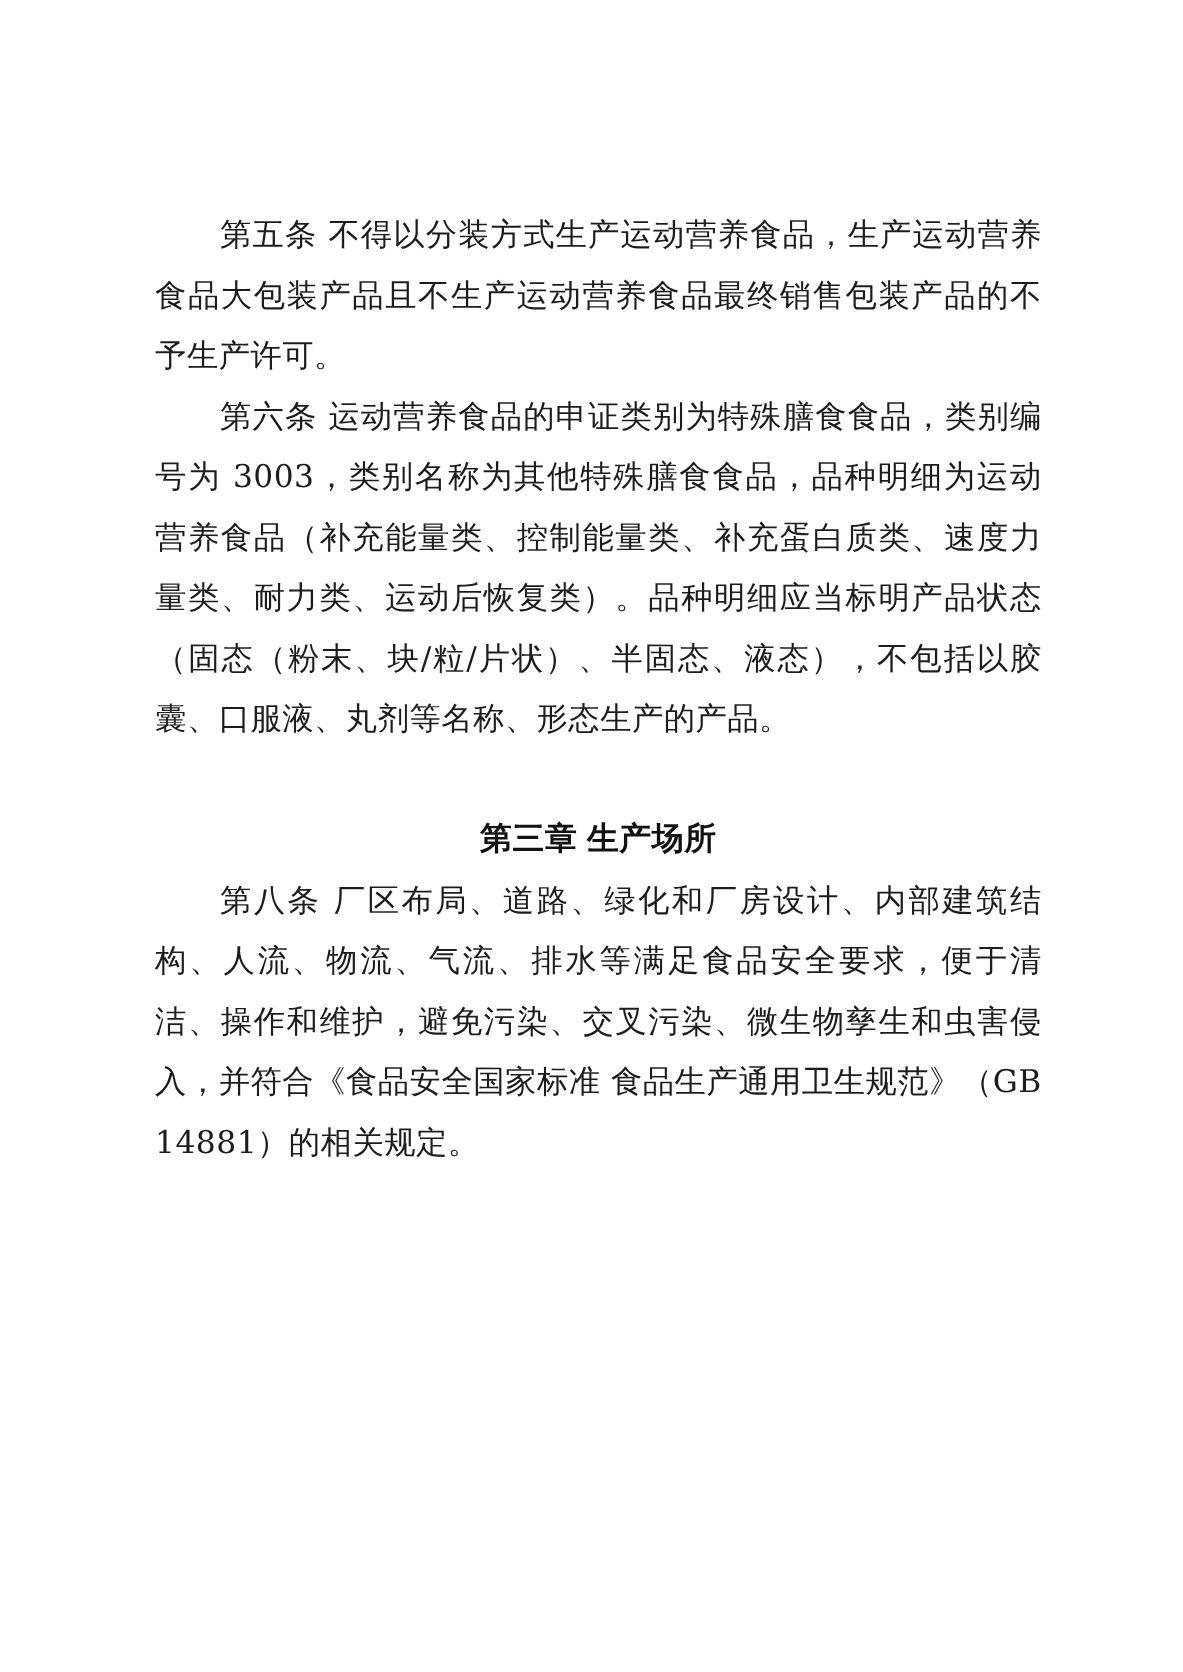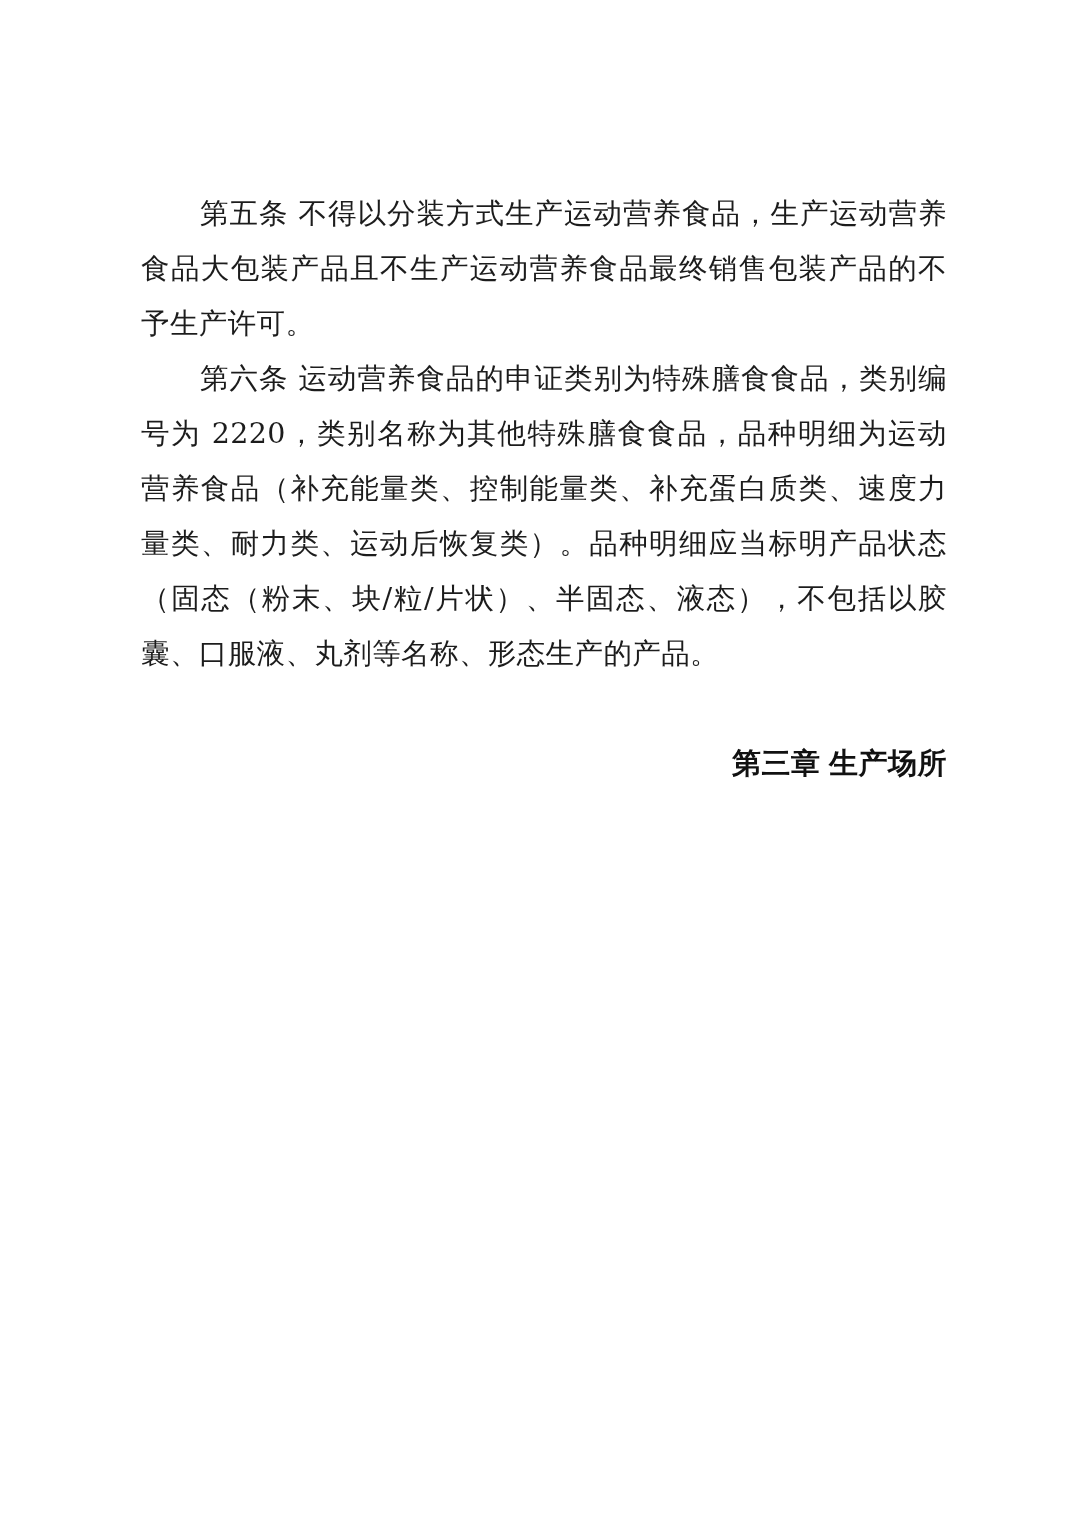--- a/index.html
+++ b/index.html
@@ -43,21 +43,21 @@
   .para + .para {
     margin-top: 0;
   }
 
   
   .chapter-heading {
     font-family: "Liberation Sans", "DejaVu Sans", sans-serif;
     font-size: 29px;
     font-weight: 700;
     line-height: 55px;
-    text-align: right;
+    text-align: center;
     letter-spacing: 0.5px;
     margin: 0;
     color: #111111;
     text-indent: 0;
   }
 
   .spacer-line {
     height: 55px;
   }
 
@@ -75,26 +75,27 @@
 </style>
 </head>
 <body>
 
 <div class="page">
 
   <div class="text-block">
 
     <p class="para">第五条 不得以分装方式生产运动营养食品，生产运动营养食品大包装产品且不生产运动营养食品最终销售包装产品的不予生产许可。</p>
 
-    <p class="para">第六条 运动营养食品的申证类别为特殊膳食食品，类别编号为 2220，类别名称为其他特殊膳食食品，品种明细为运动营养食品（补充能量类、控制能量类、补充蛋白质类、速度力量类、耐力类、运动后恢复类）。品种明细应当标明产品状态（固态（粉末、块/粒/片状）、半固态、液态），不包括以胶囊、口服液、丸剂等名称、形态生产的产品。</p>
+    <p class="para">第六条 运动营养食品的申证类别为特殊膳食食品，类别编号为 3003，类别名称为其他特殊膳食食品，品种明细为运动营养食品（补充能量类、控制能量类、补充蛋白质类、速度力量类、耐力类、运动后恢复类）。品种明细应当标明产品状态（固态（粉末、块/粒/片状）、半固态、液态），不包括以胶囊、口服液、丸剂等名称、形态生产的产品。</p>
 
 
     <div class="spacer-line"></div>
 
     <h2 class="chapter-heading">第三章 生产场所</h2>
 
+    <p class="para">第八条 厂区布局、道路、绿化和厂房设计、内部建筑结构、人流、物流、气流、排水等满足食品安全要求，便于清洁、操作和维护，避免污染、交叉污染、微生物孳生和虫害侵入，并符合《食品安全国家标准 食品生产通用卫生规范》（GB 14881）的相关规定。</p>
 
 
   </div>
 
   <div class="page-footer">- 4 -</div>
 
 </div>
 
 </body></html>

